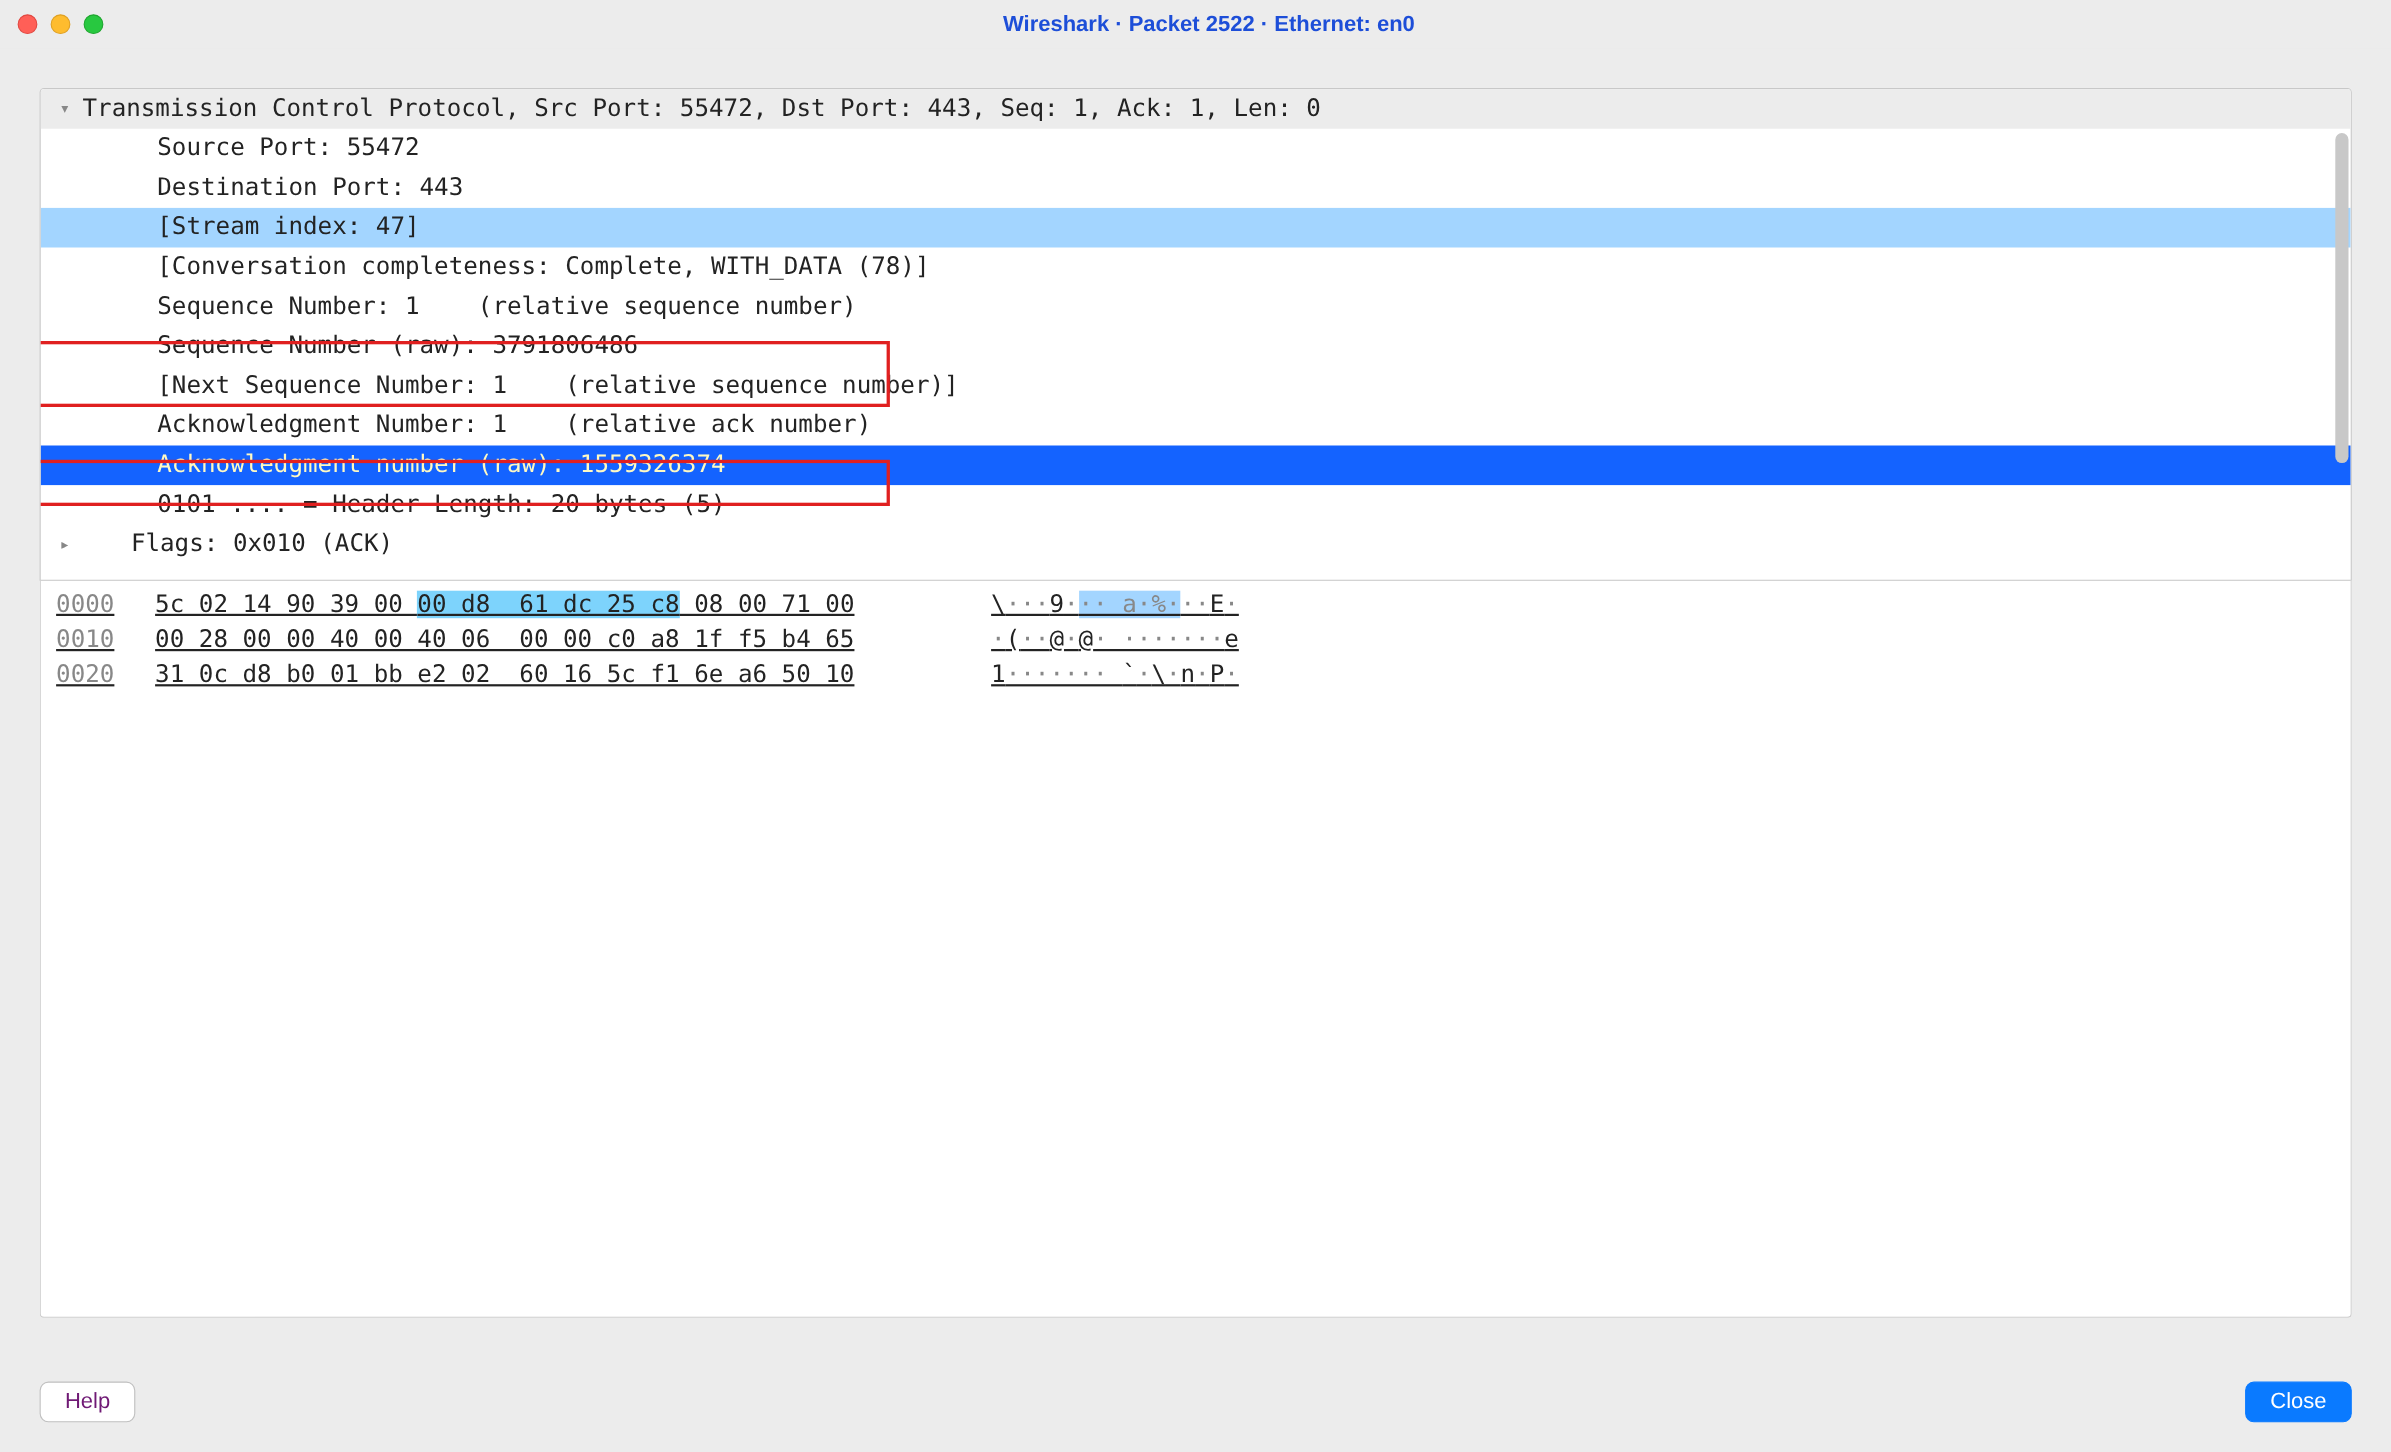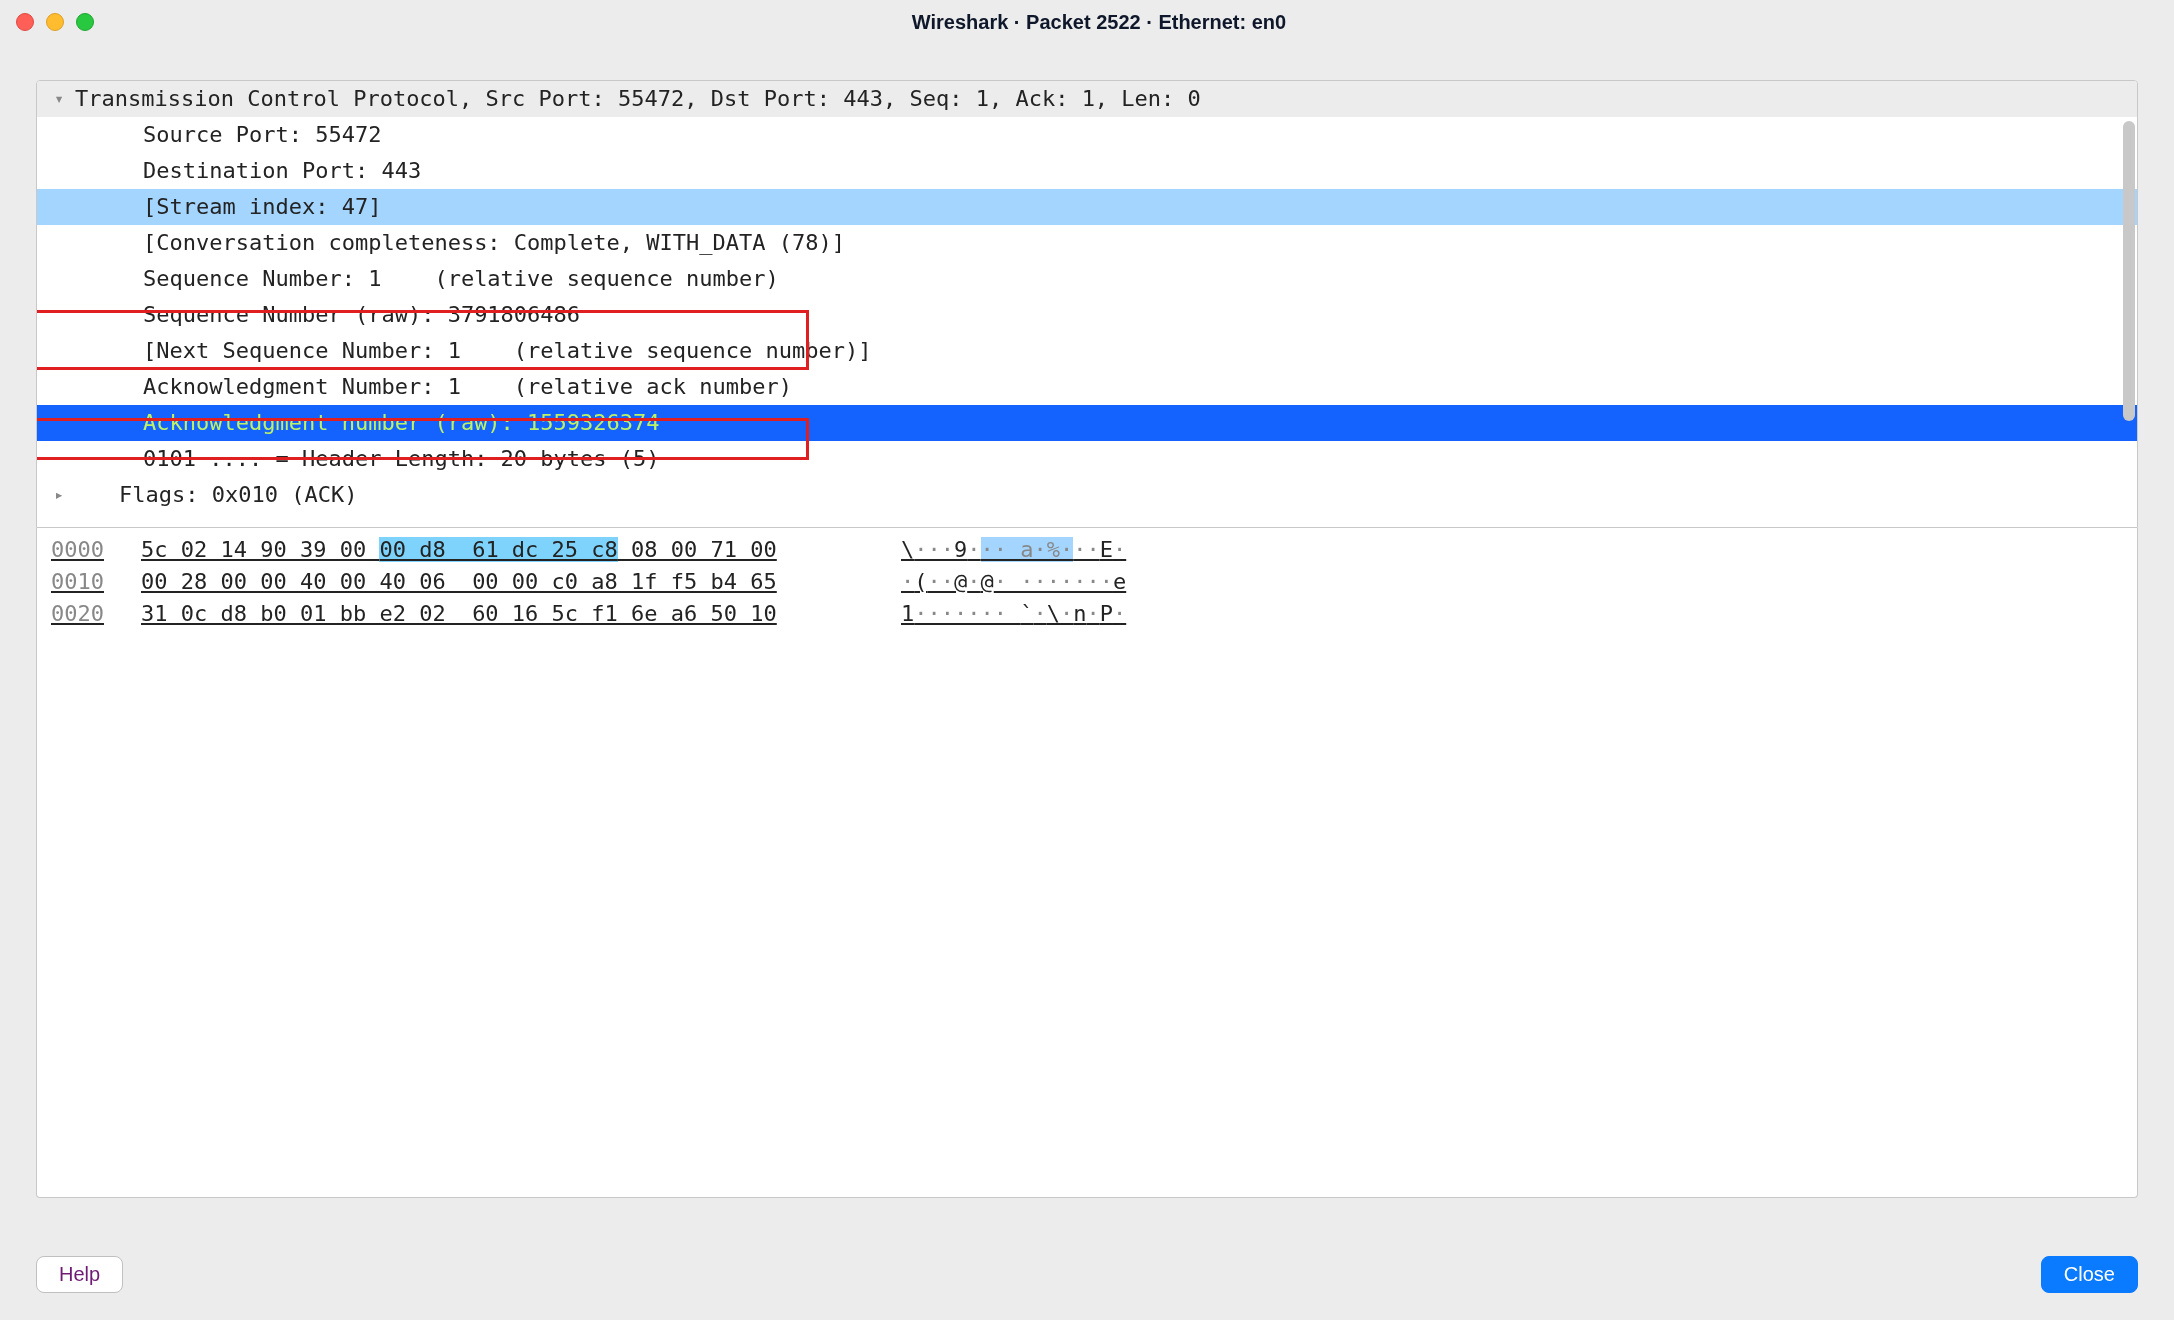--- a/index.html
+++ b/index.html
@@ -4,31 +4,31 @@
 <style>
   * { box-sizing: border-box; margin: 0; padding: 0; }
   html, body { width: 2174px; height: 1320px; font-family: -apple-system, BlinkMacSystemFont, "Segoe UI", sans-serif; background: #f0f0f0; overflow: hidden; }
   .window { width: 100%; height: 100%; display: flex; flex-direction: column; background: #ececec; }
   .titlebar { height: 44px; display: flex; align-items: center; padding: 0 16px; background: #ececec; position: relative; }
   .traffic-lights { display: flex; gap: 12px; }
   .tl { width: 18px; height: 18px; border-radius: 50%; }
   .tl.red { background: #ff5f57; border: 1px solid #e14841; }
   .tl.yellow { background: #febc2e; border: 1px solid #dfa023; }
   .tl.green { background: #28c840; border: 1px solid #1fa62f; }
-  .title { position: absolute; left: 0; right: 0; text-align: center; font-size: 20px; font-weight: 600; color: #0f172a; pointer-events: none; margin-left: 24px; }
+  .title { position: absolute; left: 0; right: 0; text-align: center; font-size: 20px; font-weight: 600; color: #1d4ed8; pointer-events: none; margin-left: 24px; }
   .content { flex: 1; padding: 36px 36px 20px 36px; display: flex; flex-direction: column; gap: 0; background: #ececec; }
   .tree-pane { height: 448px; background: #fff; border: 1px solid #c8c8c8; border-radius: 4px 4px 0 0; overflow: hidden; position: relative; }
   .tree-inner { width: 100%; height: 100%; overflow-y: auto; font-family: "Menlo", "Monaco", monospace; font-size: 22px; line-height: 36px; color: #232323; }
   .tree-row { display: flex; align-items: center; white-space: pre; padding-left: 10px; }
   .tree-header { background: #ececec; }
   .tree-row .disc { width: 24px; display: inline-flex; justify-content: center; color: #888; font-size: 16px; }
   .tree-row .indent1 { padding-left: 36px; }
   .tree-row .indent2 { padding-left: 72px; }
   .row-stream { background: #a3d5ff; }
-  .row-selected { background: #1463ff; color: #bef264; }
+  .row-selected { background: #1463ff; color: #fef9c3; }
   .redbox { position: absolute; border: 3px solid #e02020; pointer-events: none; }
   .hex-pane { flex-shrink: 0; height: 670px; background: #fff; border: 1px solid #c8c8c8; border-top: none; border-radius: 0 0 4px 4px; font-family: "Menlo", "Monaco", monospace; font-size: 22px; line-height: 32px; color: #232323; padding: 6px 14px; overflow: hidden; }
   .hex-row { display: flex; white-space: pre; text-decoration: underline; }
   .hex-off { color: #888; width: 90px; }
   .hex-bytes { width: 720px; }
   .hex-bytes .hl { background: #7dd3fc; }
   .hex-ascii { padding-left: 40px; color: #888; }
   .hex-ascii .pr { color: #232323; }
   .hex-ascii .hl { background: #a3d5ff; }
   .footer { height: 72px; display: flex; align-items: center; justify-content: space-between; padding: 0 36px 20px 36px; }

